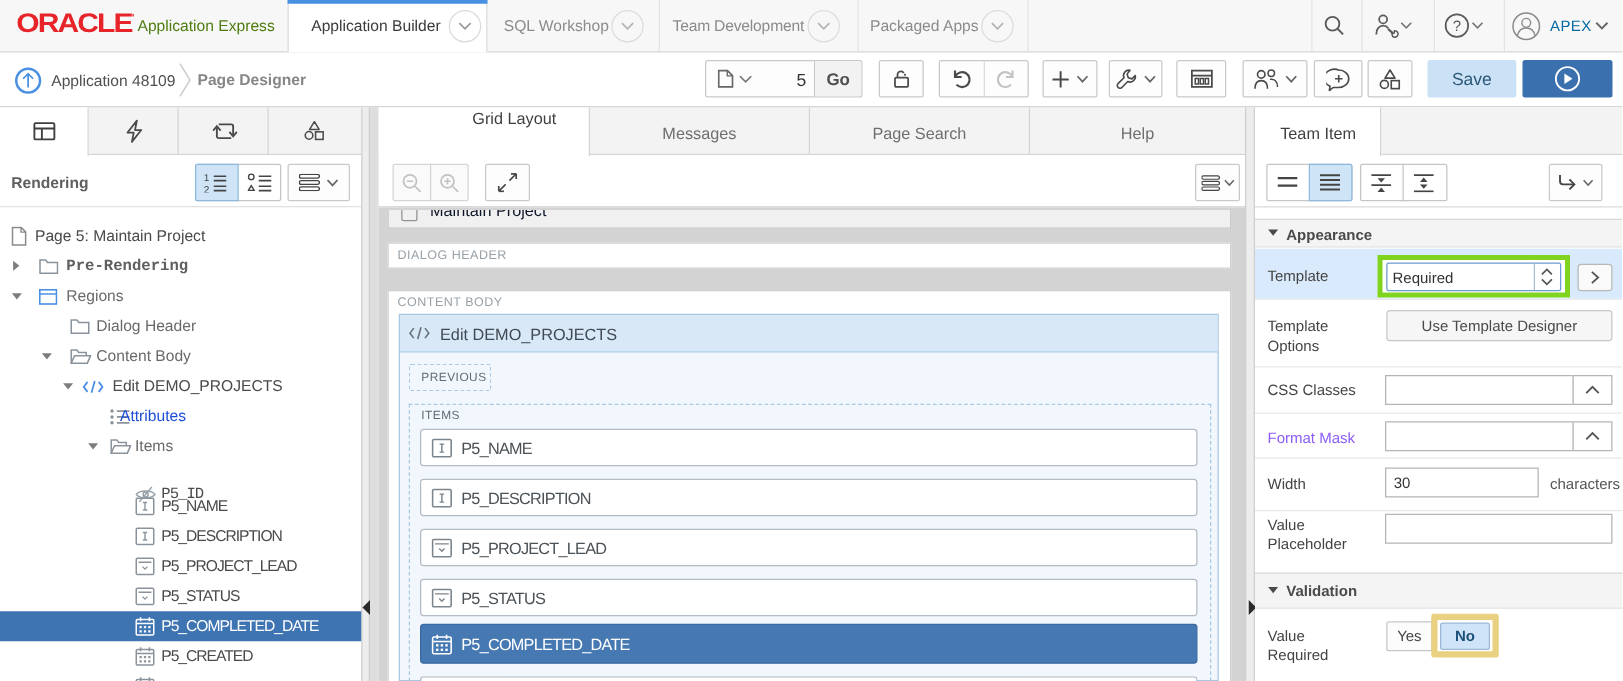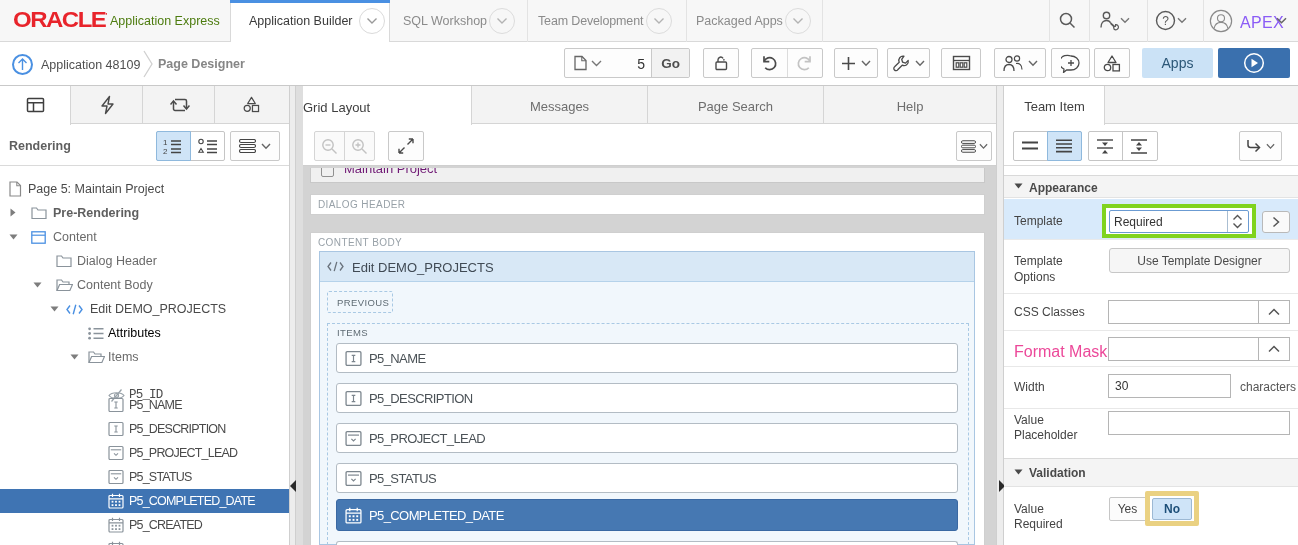--- a/index.html
+++ b/index.html
@@ -66,21 +66,21 @@
     <text x="10.5" y="15" font-size="12" fill="#5a5a5a" text-anchor="middle" font-family="Liberation Sans">?</text>
   </svg>
 <svg class="a" style="left:1177px;top:17px" width="10" height="7" viewBox="0 0 10 7">
     <path d="M1 1.2 L5 5.2 L9 1.2" fill="none" stroke="#777" stroke-width="1.4"></path>
   </svg>
 <svg class="a" style="left:1209px;top:9px" width="24" height="24" viewBox="0 0 26 26">
     <circle cx="13" cy="13" r="11.5" fill="none" stroke="#8a8a8a" stroke-width="1.3"></circle>
     <circle cx="13" cy="10" r="3.8" fill="none" stroke="#8a8a8a" stroke-width="1.2"></circle>
     <path d="M5.5 21 c1-5 4-6.5 7.5-6.5 s6.5 1.5 7.5 6.5" fill="none" stroke="#8a8a8a" stroke-width="1.2"></path>
   </svg>
-<div class="a" style="left:1240px;top:14px;font-size:16px;letter-spacing:0.3px;color:#8b5cf6">APEX</div>
+<div class="a" style="left:1240px;top:14px;font-size:12px;letter-spacing:0.3px;color:#0369a1">APEX</div>
 <svg class="a" style="left:1276px;top:17px" width="11" height="8" viewBox="0 0 11 8">
     <path d="M1 1.2 L5.5 5.8 L10 1.2" fill="none" stroke="#666" stroke-width="1.5"></path>
   </svg>
 
 <div class="a" style="left:0;top:43px;width:1298px;height:43px;background:#fff;border-bottom:1px solid #c9c9c9"></div>
 <div class="a" style="left:12px;top:54px;width:21px;height:21px;border:2px solid #4a90e2;border-radius:50%"></div>
 <svg class="a" style="left:17px;top:58px" width="11" height="13" viewBox="0 0 11 13">
     <path d="M5.5 12 V1.5 M1.5 5 L5.5 1 L9.5 5" fill="none" stroke="#4a90e2" stroke-width="1.4"></path>
   </svg>
 <div class="a" style="left:41px;top:58px;font-size:12.5px;color:#4f4f4f">Application 48109</div>
@@ -166,21 +166,21 @@
   </div>
 
 <div class="btn" style="left:1094px;top:48px;width:36px;height:30px">
     <svg width="20" height="19" viewBox="0 0 20 19">
       <path d="M10 2 L14 8.5 H6 z" fill="none" stroke="#4a4a4a" stroke-width="1.3" stroke-linejoin="round"></path>
       <circle cx="5.5" cy="13.5" r="3.2" fill="none" stroke="#4a4a4a" stroke-width="1.3"></circle>
       <rect x="11" y="10.5" width="6.4" height="6.4" fill="none" stroke="#4a4a4a" stroke-width="1.3"></rect>
     </svg>
   </div>
 
-<div class="a flex" style="left:1142px;top:48px;width:71px;height:30px;background:#cbe2f6;border-radius:2px;font-size:14px;color:#2c5777">Apps</div>
+<div class="a flex" style="left:1142px;top:48px;width:71px;height:30px;background:#cbe2f6;border-radius:2px;font-size:14px;color:#2c5777">Save</div>
 <div class="a flex" style="left:1218px;top:48px;width:72px;height:30px;background:#3a70ae;border-radius:2px">
     <svg width="22" height="22" viewBox="0 0 22 22">
       <circle cx="11" cy="11" r="9.3" fill="none" stroke="#fff" stroke-width="1.5"></circle>
       <path d="M8.5 6.8 L15 11 L8.5 15.2 z" fill="#fff"></path>
     </svg>
   </div>
 
 <div class="a" style="left:0;top:86px;width:296px;height:38px;background:#f3f3f3;border-bottom:1px solid #d5d5d5"></div>
 <div class="a" style="left:0;top:86px;width:71px;height:39px;background:#fff;border-right:1px solid #d5d5d5"></div>
 <div class="a" style="left:142px;top:86px;width:1px;height:38px;background:#d5d5d5"></div>
@@ -237,42 +237,42 @@
 
 <div class="a" style="left:0;top:177px;width:289px;height:24px;">
     <div class="a" style="left:8px;top:4px">
       <svg width="14" height="16" viewBox="0 0 14 16">
         <path d="M2 1 h7 l3.5 3.5 V15 H2 z" fill="none" stroke="#8a8a8a" stroke-width="1.2"></path>
         <path d="M8.8 1 V4.7 H12.5" fill="none" stroke="#8a8a8a" stroke-width="1.1"></path>
       </svg>
     </div>
     <div class="a" style="left:28px;top:5px;font-size:12.5px;color:#4a4a4a;white-space:nowrap">Page 5: Maintain Project</div>
   </div>
-<div class="a" style="left:0;top:201px;width:289px;height:24px;">
+<div class="a" style="left:0;top:201px;width:289px;height:24px;font-family:Liberation Mono, monospace;">
     <svg class="a" style="left:10px;top:7px" width="6" height="9" viewBox="0 0 6 9">
       <path d="M0.5 0.5 v8 L5.5 4.5 z" fill="#7d7d7d"></path>
     </svg>
     <div class="a" style="left:31px;top:5px">
       <svg width="16" height="14" viewBox="0 0 16 14">
         <path d="M1 12.5 V2 h4.5 l1.5 2 H15 v8.5 z" fill="none" stroke="#8a939b" stroke-width="1.2"></path>
       </svg>
     </div>
     <div class="a" style="left:53px;top:5px;font-size:12.5px;font-weight:bold;color:#5f5f5f;white-space:nowrap">Pre-Rendering</div>
   </div>
 <div class="a" style="left:0;top:225px;width:289px;height:24px;">
     <svg class="a" style="left:9px;top:9px" width="9" height="6" viewBox="0 0 9 6">
       <path d="M0.5 0.5 h8 L4.5 5.5 z" fill="#7d7d7d"></path>
     </svg>
     <div class="a" style="left:31px;top:6px">
       <svg width="15" height="13" viewBox="0 0 15 13">
         <rect x="0.8" y="0.8" width="13.4" height="11.4" fill="none" stroke="#4a90e2" stroke-width="1.3"></rect>
         <path d="M0.8 4.2 H14.2" stroke="#4a90e2" stroke-width="1.2"></path>
       </svg>
     </div>
-    <div class="a" style="left:53px;top:5px;font-size:12.5px;color:#6a6a6a;white-space:nowrap">Content</div>
+    <div class="a" style="left:53px;top:5px;font-size:12.5px;color:#6a6a6a;white-space:nowrap">Regions</div>
   </div>
 <div class="a" style="left:0;top:249px;width:289px;height:24px;">
     <div class="a" style="left:56px;top:5px">
       <svg width="16" height="14" viewBox="0 0 16 14">
         <path d="M1 12.5 V2 h4.5 l1.5 2 H15 v8.5 z" fill="none" stroke="#8a939b" stroke-width="1.2"></path>
       </svg>
     </div>
     <div class="a" style="left:77px;top:5px;font-size:12.5px;color:#6a6a6a;white-space:nowrap">Dialog Header</div>
   </div>
 <div class="a" style="left:0;top:273px;width:289px;height:24px;">
@@ -300,21 +300,21 @@
   </div>
 <div class="a" style="left:0;top:321px;width:289px;height:24px;">
     <div class="a" style="left:88px;top:6px">
       <svg width="16" height="13" viewBox="0 0 16 13">
         <circle cx="1.6" cy="1.8" r="1.4" fill="#8a939b"></circle>
         <circle cx="1.6" cy="6.5" r="1.4" fill="#8a939b"></circle>
         <circle cx="1.6" cy="11.2" r="1.4" fill="#8a939b"></circle>
         <path d="M5.5 1.8 H15.5 M5.5 6.5 H15.5 M5.5 11.2 H15.5" stroke="#8a939b" stroke-width="1.4"></path>
       </svg>
     </div>
-    <div class="a" style="left:108px;top:5px;font-size:12.5px;color:#000000;white-space:nowrap">Attributes</div>
+    <div class="a" style="left:96px;top:5px;font-size:12.5px;color:#1d4ed8;white-space:nowrap">Attributes</div>
   </div>
 <div class="a" style="left:0;top:345px;width:289px;height:24px;">
     <svg class="a" style="left:70px;top:9px" width="9" height="6" viewBox="0 0 9 6">
       <path d="M0.5 0.5 h8 L4.5 5.5 z" fill="#7d7d7d"></path>
     </svg>
     <div class="a" style="left:88px;top:5px">
       <svg width="17" height="14" viewBox="0 0 17 14">
         <path d="M1 12.5 V2 h4.5 l1.5 2 H13 v2.5" fill="none" stroke="#8a939b" stroke-width="1.2"></path>
         <path d="M1 12.5 L3.6 6.5 H16.5 L13.9 12.5 z" fill="none" stroke="#8a939b" stroke-width="1.2"></path>
       </svg>
@@ -417,21 +417,21 @@
           <rect x="10.6" y="11.2" width="1.8" height="1.8"></rect>
         </g>
       </svg>
     </div>
   </div>
 
 <div class="a" style="left:303px;top:86px;width:693px;height:38px;background:#f3f3f3;border-bottom:1px solid #d5d5d5"></div>
 <div class="a" style="left:303px;top:86px;width:169px;height:39px;background:#fff;border-right:1px solid #d5d5d5"></div>
 <div class="a" style="left:647px;top:86px;width:1px;height:38px;background:#d5d5d5"></div>
 <div class="a" style="left:823px;top:86px;width:1px;height:38px;background:#d5d5d5"></div>
-<div class="a" style="left:303px;top:100px;width:142px;text-align:left;font-size:13px;color:#3f3f3f">Grid Layout</div>
+<div class="a" style="left:303px;top:87px;width:142px;text-align:right;font-size:13px;color:#3f3f3f">Grid Layout</div>
 <div class="a" style="left:472px;top:99px;width:175px;text-align:center;font-size:13px;color:#6e6e6e">Messages</div>
 <div class="a" style="left:648px;top:99px;width:175px;text-align:center;font-size:13px;color:#6e6e6e">Page Search</div>
 <div class="a" style="left:824px;top:99px;width:172px;text-align:center;font-size:13px;color:#6e6e6e">Help</div>
 
 <div class="a" style="left:303px;top:125px;width:693px;height:41px;background:#fff;border-bottom:1px solid #cfcfcf"></div>
 <div class="a" style="left:314px;top:131px;width:61px;height:30px;border:1px solid #d5d5d5;border-radius:2px;background:#fafafa"></div>
 <div class="a" style="left:344px;top:131px;width:1px;height:30px;background:#d5d5d5"></div>
 <svg class="a" style="left:321px;top:138px" width="17" height="17" viewBox="0 0 17 17">
     <circle cx="7" cy="7" r="5.2" fill="none" stroke="#c2c2c2" stroke-width="1.4"></circle>
     <path d="M11 11 L15.5 15.5" stroke="#c2c2c2" stroke-width="1.4"></path>
@@ -455,21 +455,21 @@
     </svg>
     <svg style="margin-left:3px" width="9" height="7" viewBox="0 0 10 7">
       <path d="M1 1 L5 5.3 L9 1" fill="none" stroke="#666" stroke-width="1.4"></path>
     </svg>
   </div>
 
 <div class="a" style="left:303px;top:166px;width:693px;height:379px;background:#d3d3d3"></div>
 
 <div class="a" style="left:310px;top:168px;width:675px;height:15px;background:#f0f0f0;border:1px solid #c8c8c8;border-top:none;overflow:hidden">
 <div class="a" style="left:10px;top:-4px;width:13px;height:13px;border:1px solid #909090;border-radius:2px"></div>
-<div class="a" style="left:33px;top:-7px;font-size:13px;color:#701a75">Maintain Project</div>
+<div class="a" style="left:33px;top:-7px;font-size:13px;color:#0f172a">Maintain Project</div>
 </div>
 
 <div class="a" style="left:310px;top:194px;width:675px;height:21px;background:#fff;border:1px solid #cfcfcf"></div>
 <div class="a" style="left:318px;top:199px;font-size:10px;letter-spacing:0.4px;color:#98a1a8">DIALOG HEADER</div>
 
 <div class="a" style="left:310px;top:232px;width:675px;height:313px;background:#fff;border:1px solid #cfcfcf;border-bottom:none"></div>
 <div class="a" style="left:318px;top:237px;font-size:10px;letter-spacing:0.4px;color:#98a1a8">CONTENT BODY</div>
 
 <div class="a" style="left:319px;top:251px;width:656px;height:294px;border:1px solid #a9c6e2;background:#f1f7fc"></div>
 <div class="a" style="left:320px;top:252px;width:654px;height:30px;background:#d8e8f6;border-bottom:1px solid #b5d2ea"></div>
@@ -609,21 +609,21 @@
 <div class="a" style="left:1004px;top:293px;width:294px;height:1px;background:#e8e8e8"></div>
 <div class="a" style="left:1014px;top:305px;font-size:12px;color:#444">CSS Classes</div>
 <div class="a" style="left:1108px;top:300px;width:151px;height:24px;border:1px solid #b5b5b5;background:#fff"></div>
 <div class="a flex" style="left:1258px;top:300px;width:32px;height:24px;border:1px solid #b5b5b5;background:#fff">
     <svg width="12" height="8" viewBox="0 0 12 8">
       <path d="M1 6.5 L6 1.5 L11 6.5" fill="none" stroke="#555" stroke-width="1.5"></path>
     </svg>
   </div>
 
 <div class="a" style="left:1004px;top:330px;width:294px;height:1px;background:#e8e8e8"></div>
-<div class="a" style="left:1014px;top:343px;font-size:16px;color:#ec4899">Format Mask</div>
+<div class="a" style="left:1014px;top:343px;font-size:12px;color:#8b5cf6">Format Mask</div>
 <div class="a" style="left:1108px;top:337px;width:151px;height:24px;border:1px solid #b5b5b5;background:#fff"></div>
 <div class="a flex" style="left:1258px;top:337px;width:32px;height:24px;border:1px solid #b5b5b5;background:#fff">
     <svg width="12" height="8" viewBox="0 0 12 8">
       <path d="M1 6.5 L6 1.5 L11 6.5" fill="none" stroke="#555" stroke-width="1.5"></path>
     </svg>
   </div>
 
 <div class="a" style="left:1004px;top:366px;width:294px;height:1px;background:#e8e8e8"></div>
 <div class="a" style="left:1014px;top:380px;font-size:12px;color:#444">Width</div>
 <div class="a" style="left:1108px;top:374px;width:123px;height:24px;border:1px solid #b5b5b5;background:#fff;font-size:12px;color:#333;line-height:22px;padding-left:6px">30</div>

